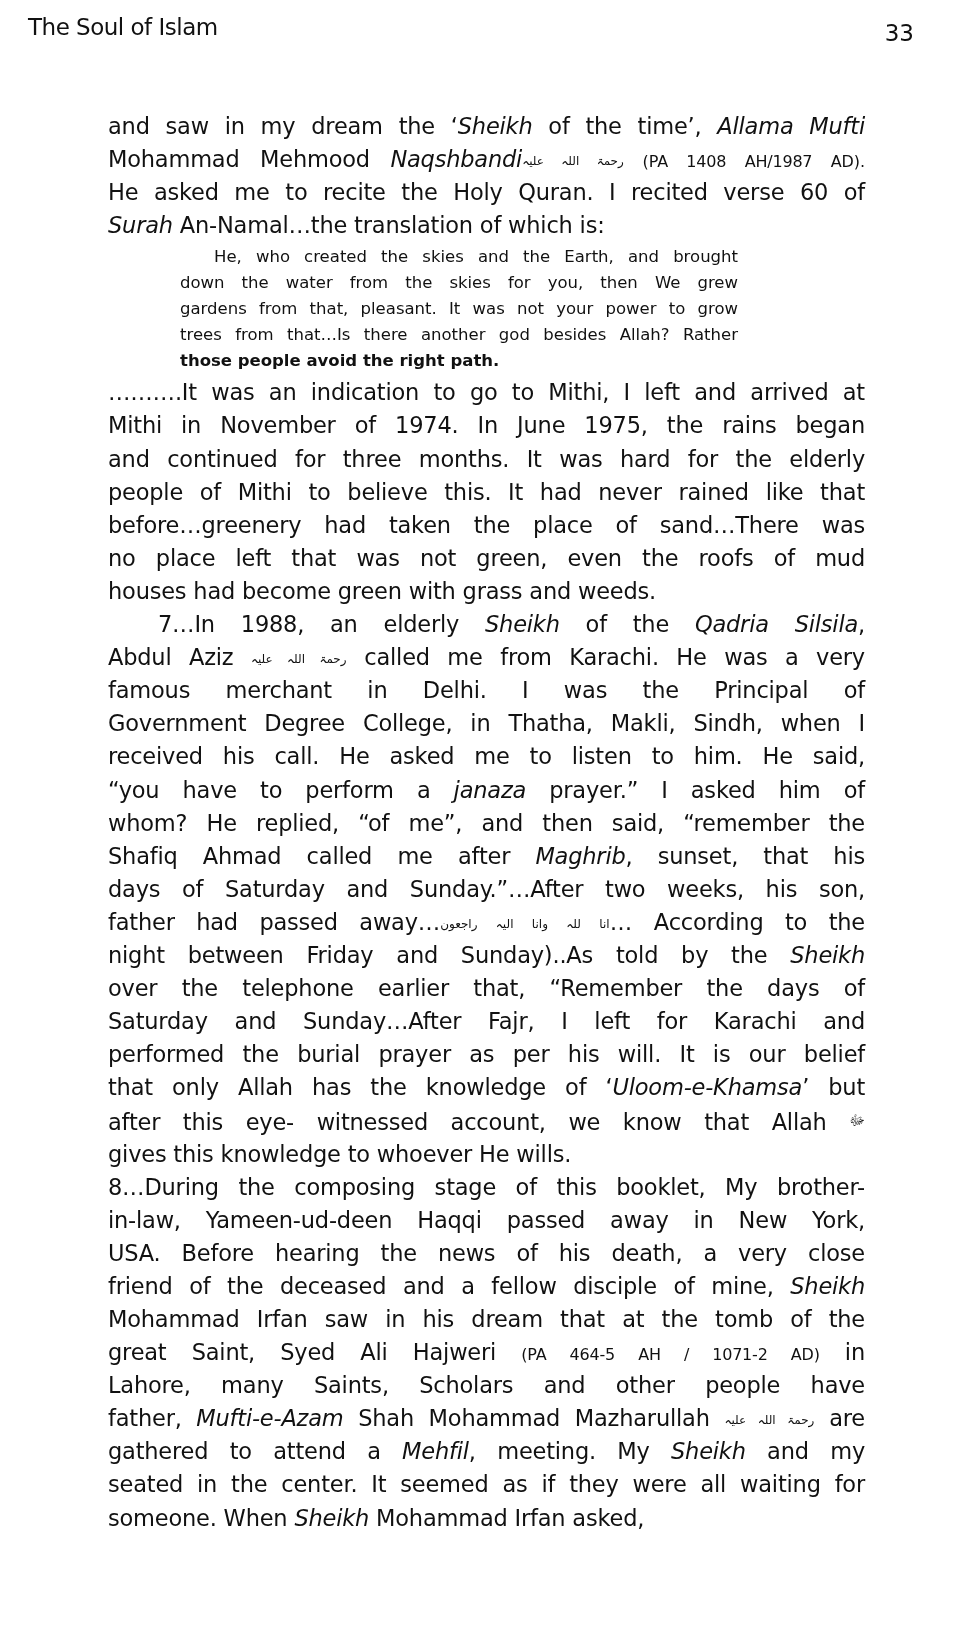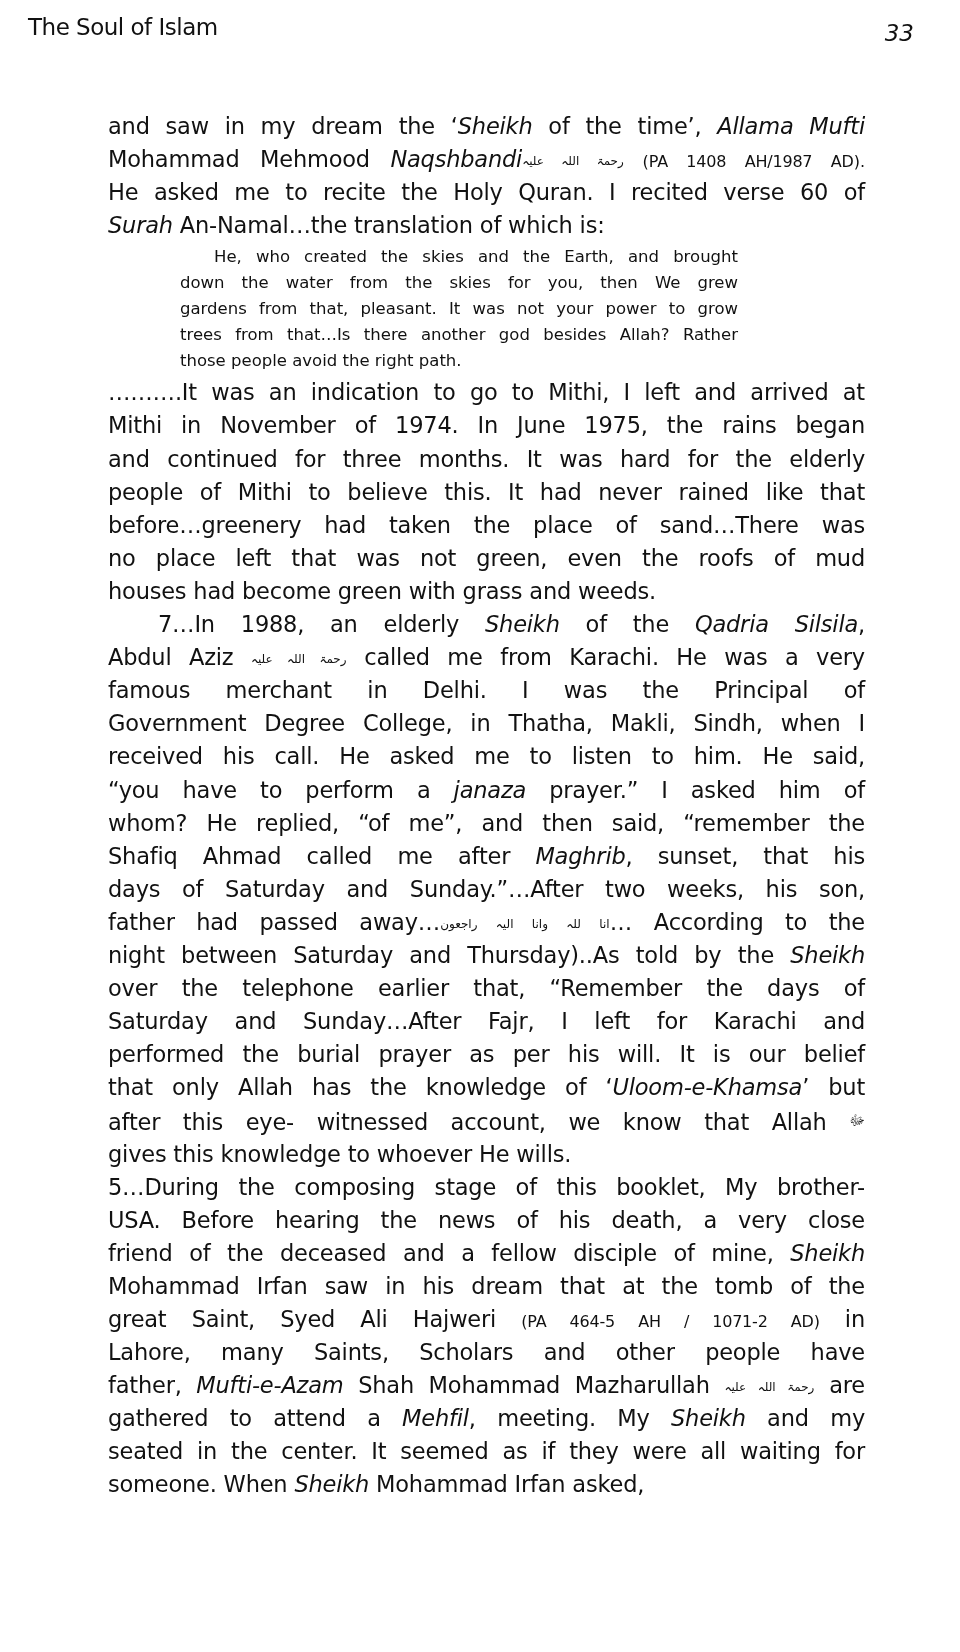--- a/index.html
+++ b/index.html
@@ -1,26 +1,26 @@
 <!DOCTYPE html>
 <html><head>
   <meta charset="utf-8">
   <style>
     html, body { margin: 0; padding: 0; background: #ffffff; }
     body { width: 960px; height: 1652px; position: relative; overflow: hidden; color: #111; font-family: "DejaVu Sans", sans-serif; }
     .header-title { position: absolute; left: 28px; top: 14px; font-size: 23px; letter-spacing: -0.5px; }
-    .page-number { position: absolute; right: 46px; top: 20px; font-size: 23px; font-style: italic; }
+    .page-number { position: absolute; right: 46px; top: 20px; font-size: 23px; }
     .body { position: absolute; left: 108px; width: 757px; top: 110px; }
     .line { font-size: 22.5px; height: 33.1px; line-height: 33.1px; white-space: nowrap; text-align: justify; text-align-last: justify; letter-spacing: -0.2px; }
     .line.last { text-align-last: left; }
     .line.indent { padding-left: 50px; }
     .quote { padding-left: 72px; width: 558px; }
     .qline { font-size: 16.5px; height: 26px; line-height: 26px; white-space: nowrap; text-align: justify; text-align-last: justify; }
     .qline.first { padding-left: 34px; }
-    .qline.last { text-align-last: left; }
+    .qline.last { text-align-last: left; font-weight: bold; }
     .quote-block { margin-top: 2px; margin-bottom: 2px; }
     i { font-style: italic; }
     .small { font-size: 16px; }
     .arabic { font-size: 12px; vertical-align: 2px; }
     .honor-icon { font-size: 14px; vertical-align: 5px; }
   </style>
 </head>
 <body>
 
 <div>
@@ -59,31 +59,32 @@
     <div class="line indent"><span>7…In 1988, an elderly </span><i>Sheikh</i><span> of the </span><i>Qadria Silsila</i><span>,</span></div>
     <div class="line"><span>Abdul Aziz </span><span class="arabic" dir="rtl">رحمۃ اللہ علیہ</span><span> called me from Karachi. He was a very</span></div>
     <div class="line">famous merchant in Delhi. I was the Principal of</div>
     <div class="line">Government Degree College, in Thatha, Makli, Sindh, when I</div>
     <div class="line">received his call. He asked me to listen to him. He said,</div>
     <div class="line"><span>“you have to perform a </span><i>janaza</i><span> prayer.” I asked him of</span></div>
     <div class="line">whom? He replied, “of me”, and then said, “remember the</div>
     <div class="line"><span>Shafiq Ahmad called me after </span><i>Maghrib</i><span>, sunset, that his</span></div>
     <div class="line">days of Saturday and Sunday.”…After two weeks, his son,</div>
     <div class="line"><span>father had passed away…</span><span class="arabic" dir="rtl">انا للہ وانا الیہ راجعون</span><span>… According to the</span></div>
-    <div class="line"><span>night between Saturday and Thursday)..As told by the </span><i>Sheikh</i></div>
+    <div class="line"><span>night between Friday and Sunday)..As told by the </span><i>Sheikh</i></div>
     <div class="line">over the telephone earlier that, “Remember the days of</div>
     <div class="line">Saturday and Sunday…After Fajr, I left for Karachi and</div>
     <div class="line">performed the burial prayer as per his will. It is our belief</div>
     <div class="line"><span>that only Allah has the knowledge of ‘</span><i>Uloom-e-Khamsa</i><span>’ but</span></div>
     <div class="line"><span>after this eye- witnessed account, we know that Allah </span><span class="honor-icon">ﷻ</span></div>
     <div class="line last">gives this knowledge to whoever He wills.</div>
   </div>
 
   <div>
-    <div class="line">5…During the composing stage of this booklet, My brother-</div>
+    <div class="line">8…During the composing stage of this booklet, My brother-</div>
+    <div class="line">in-law, Yameen-ud-deen Haqqi passed away in New York,</div>
     <div class="line">USA. Before hearing the news of his death, a very close</div>
     <div class="line"><span>friend of the deceased and a fellow disciple of mine, </span><i>Sheikh</i></div>
     <div class="line">Mohammad Irfan saw in his dream that at the tomb of the</div>
     <div class="line"><span>great Saint, Syed Ali Hajweri </span><span class="small">(PA 464-5 AH / 1071-2 AD)</span><span> in</span></div>
     <div class="line">Lahore, many Saints, Scholars and other people have</div>
     <div class="line"><span>father, </span><i>Mufti-e-Azam</i><span> Shah Mohammad Mazharullah </span><span class="arabic" dir="rtl">رحمۃ اللہ علیہ</span><span> are</span></div>
     <div class="line"><span>gathered to attend a </span><i>Mehfil</i><span>, meeting. My </span><i>Sheikh</i><span> and my</span></div>
     <div class="line">seated in the center. It seemed as if they were all waiting for</div>
     <div class="line last"><span>someone. When </span><i>Sheikh</i><span> Mohammad Irfan asked,</span></div>
   </div>

